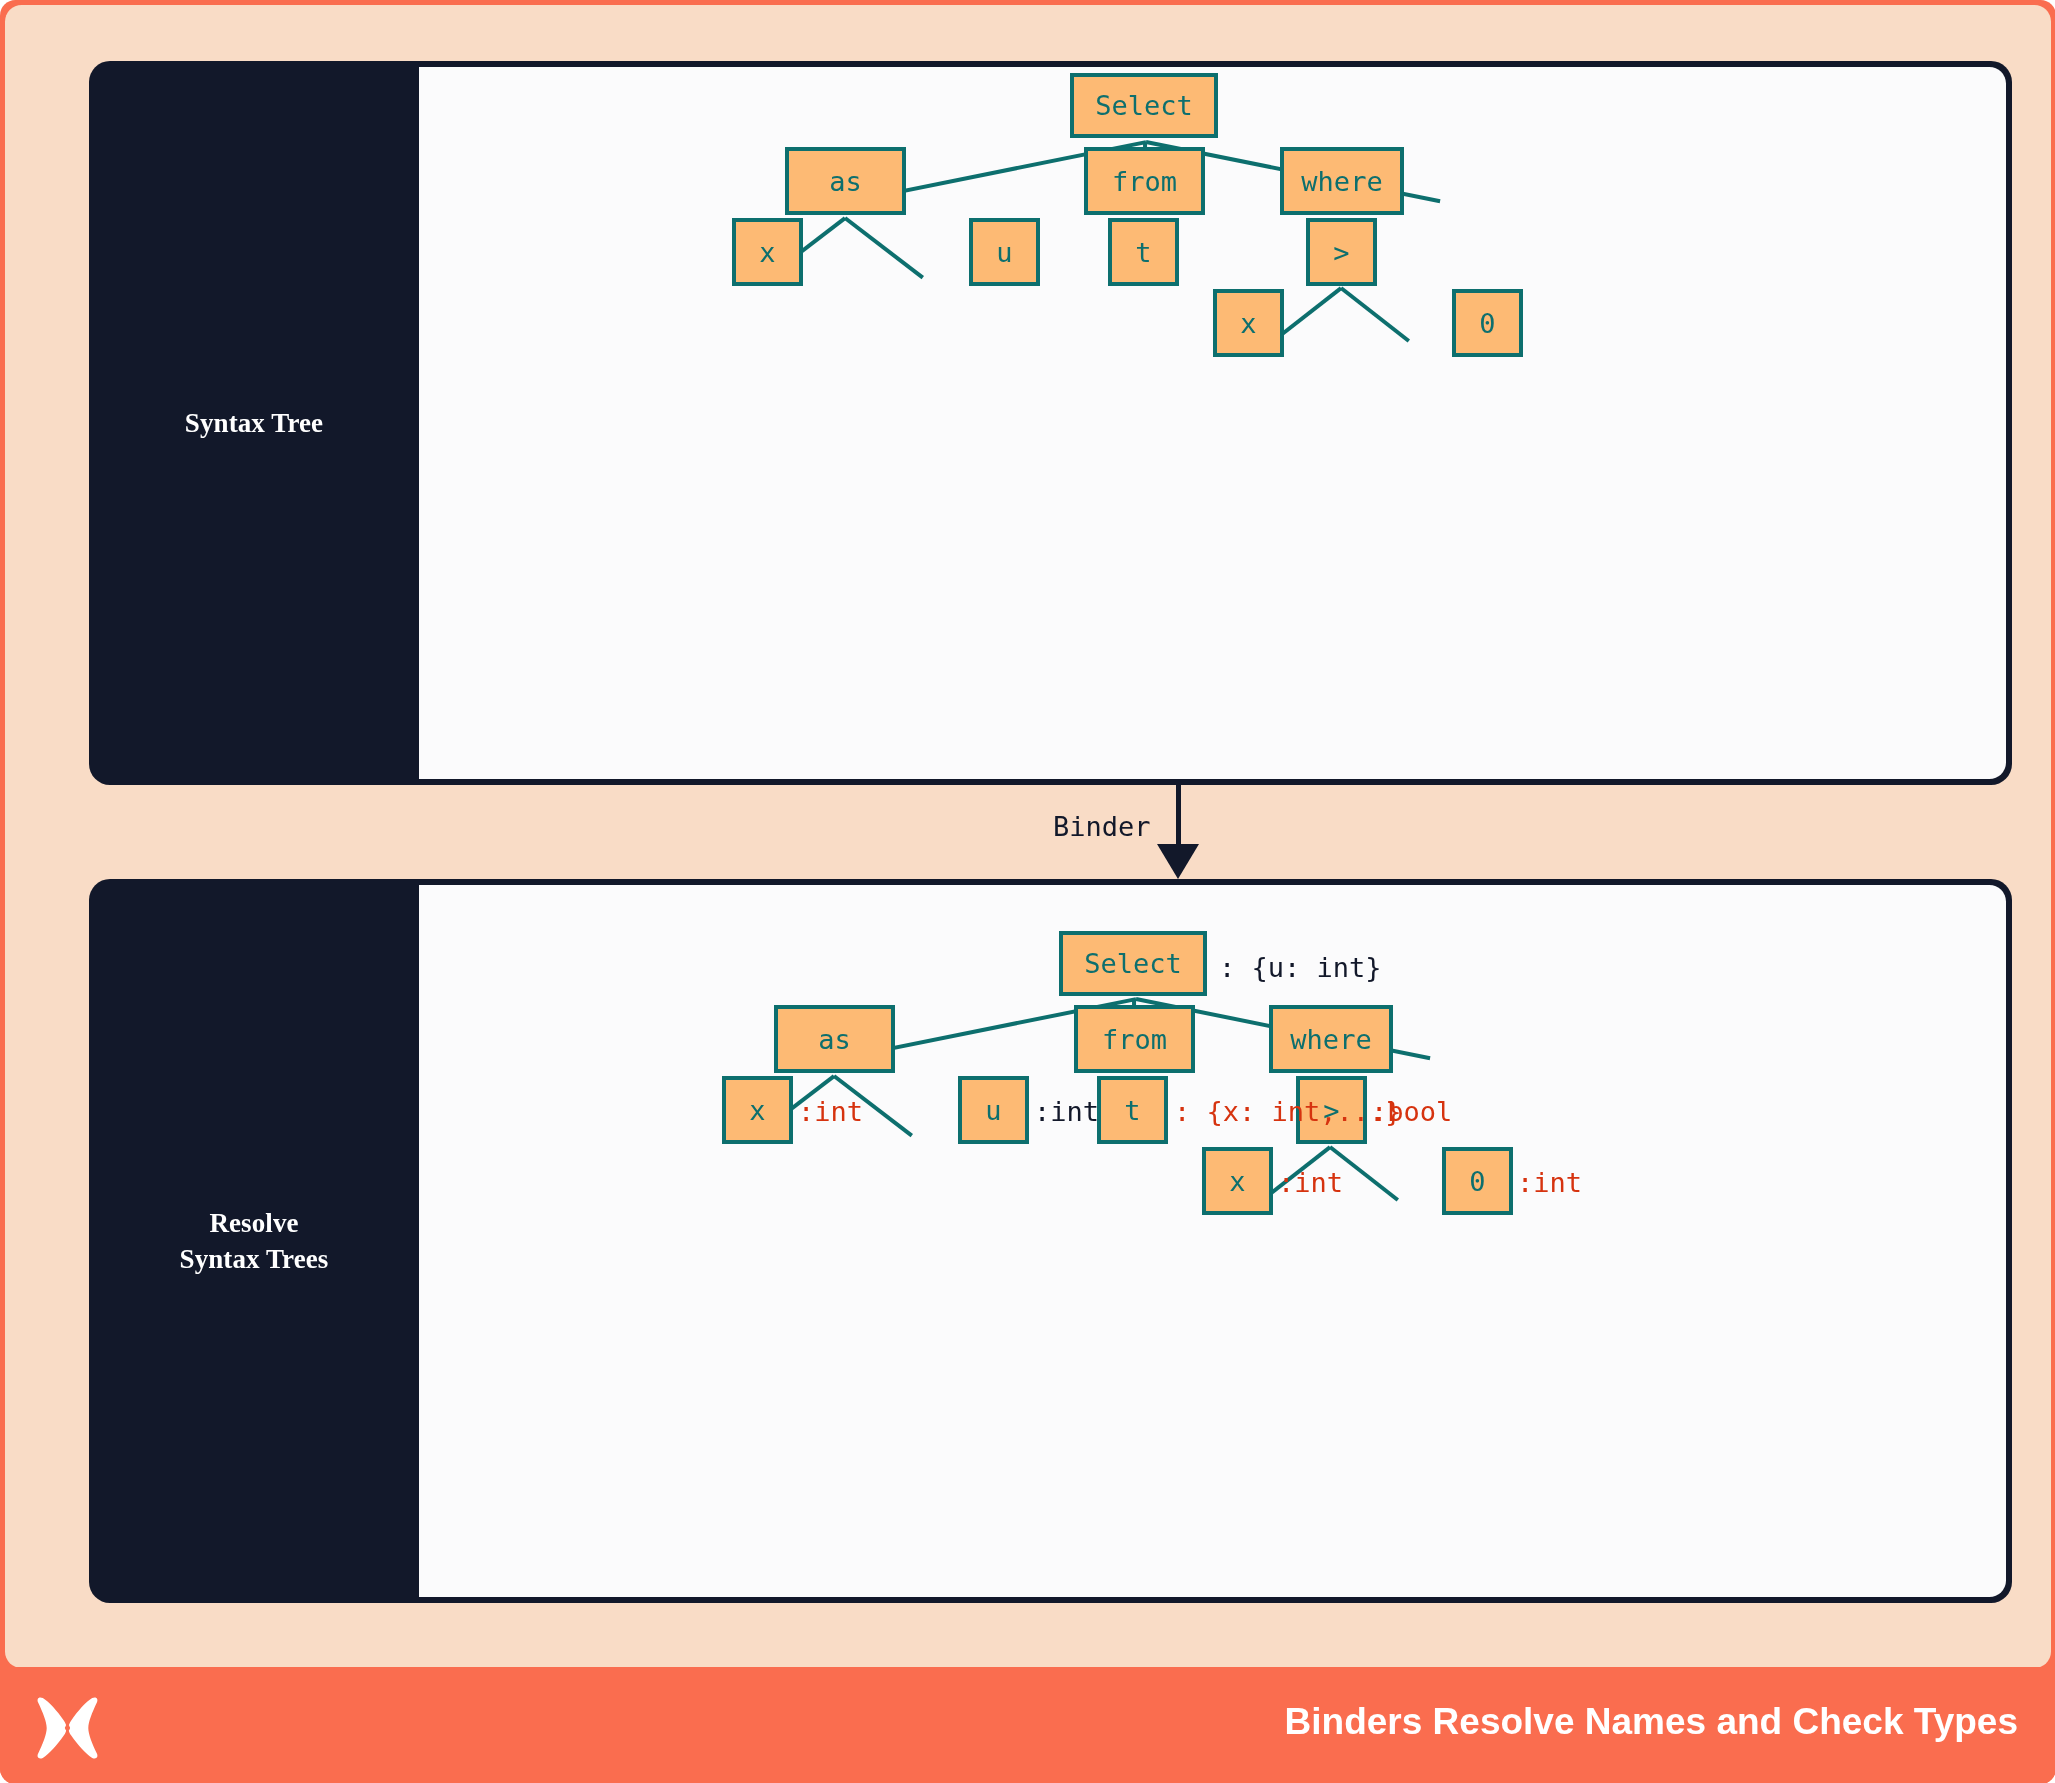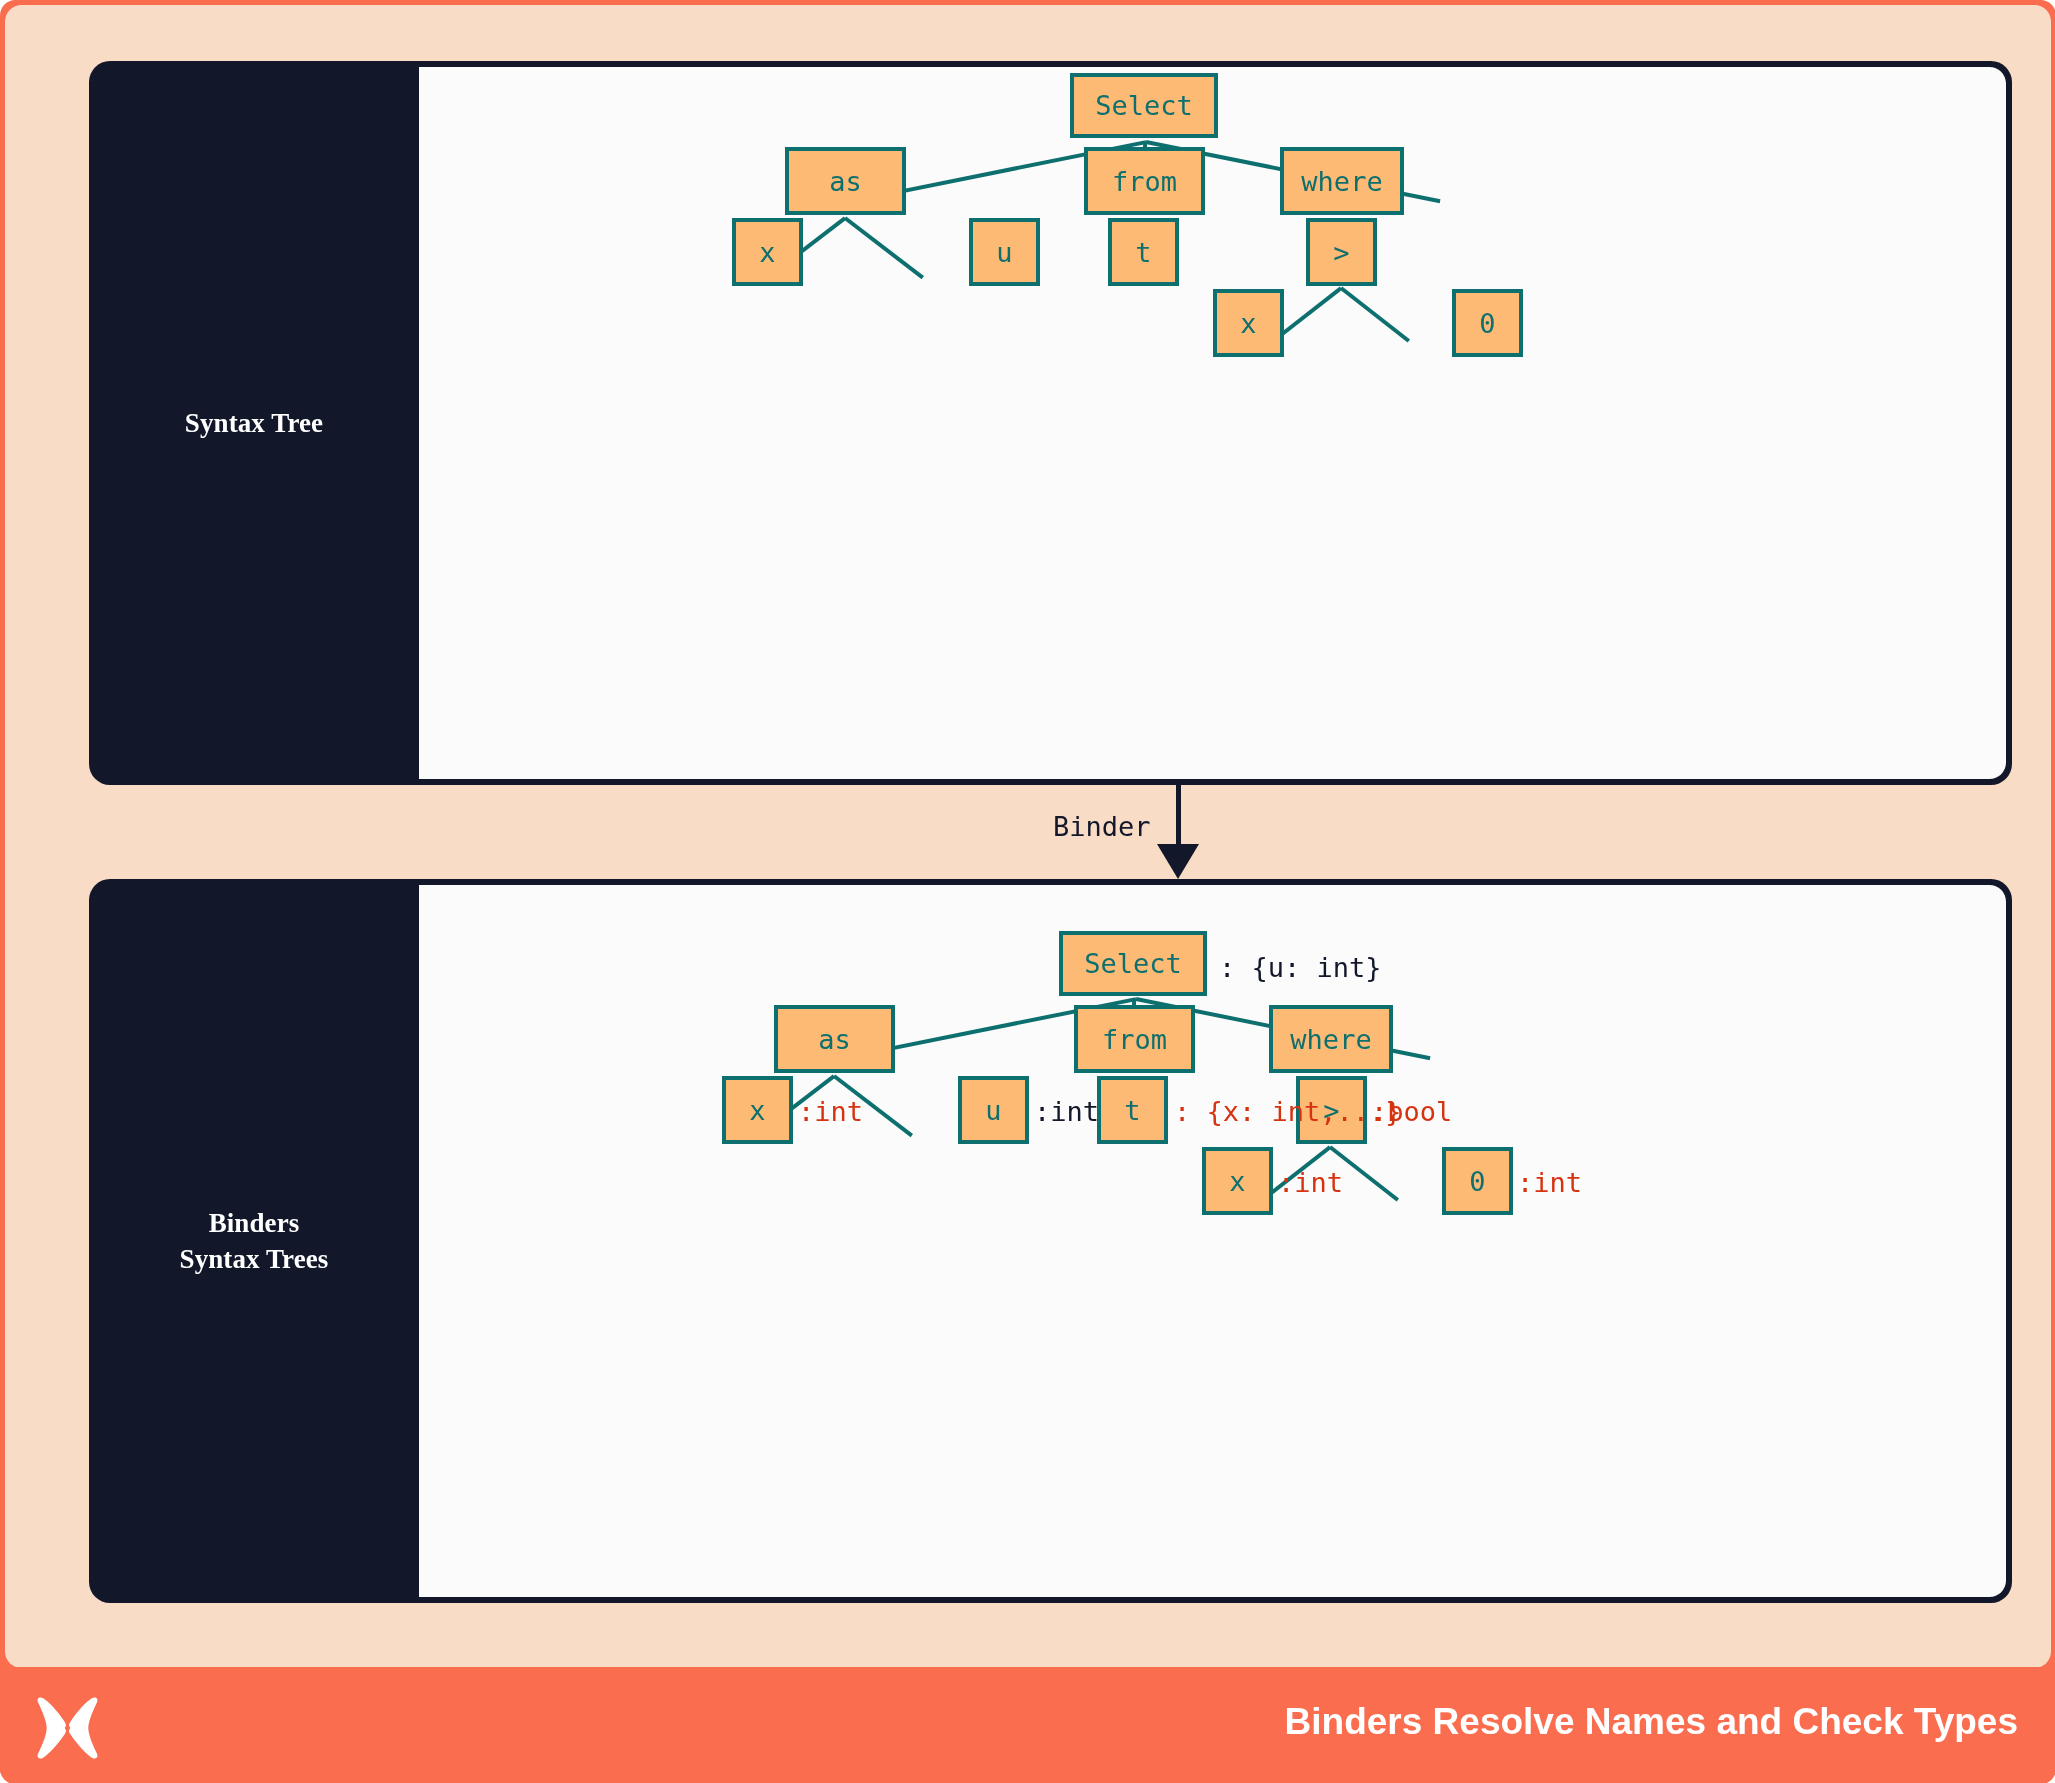--- a/index.html
+++ b/index.html
@@ -174,21 +174,21 @@
     </div>
   </div>
 
   <div class="binder-label">Binder</div>
   <div class="binder-stem"></div>
   <div class="binder-head"></div>
 
   <div class="panel panel-bottom">
     <div class="panel-side">
       <div>
-        <span>Binders</span>
+        <span>Resolve</span>
         <span>Syntax Trees</span>
       </div>
     </div>
     <div class="panel-canvas">
 
       <div class="edge" style="left:717px;top:112px;width:300px;transform:rotate(168.6deg);"></div>
       <div class="edge" style="left:715px;top:112px;width:61px;transform:rotate(90deg);"></div>
       <div class="edge" style="left:717px;top:112px;width:300px;transform:rotate(11.4deg);"></div>
       <div class="edge" style="left:415px;top:189px;width:98px;transform:rotate(142.5deg);"></div>
       <div class="edge" style="left:415px;top:189px;width:98px;transform:rotate(37.5deg);"></div>

